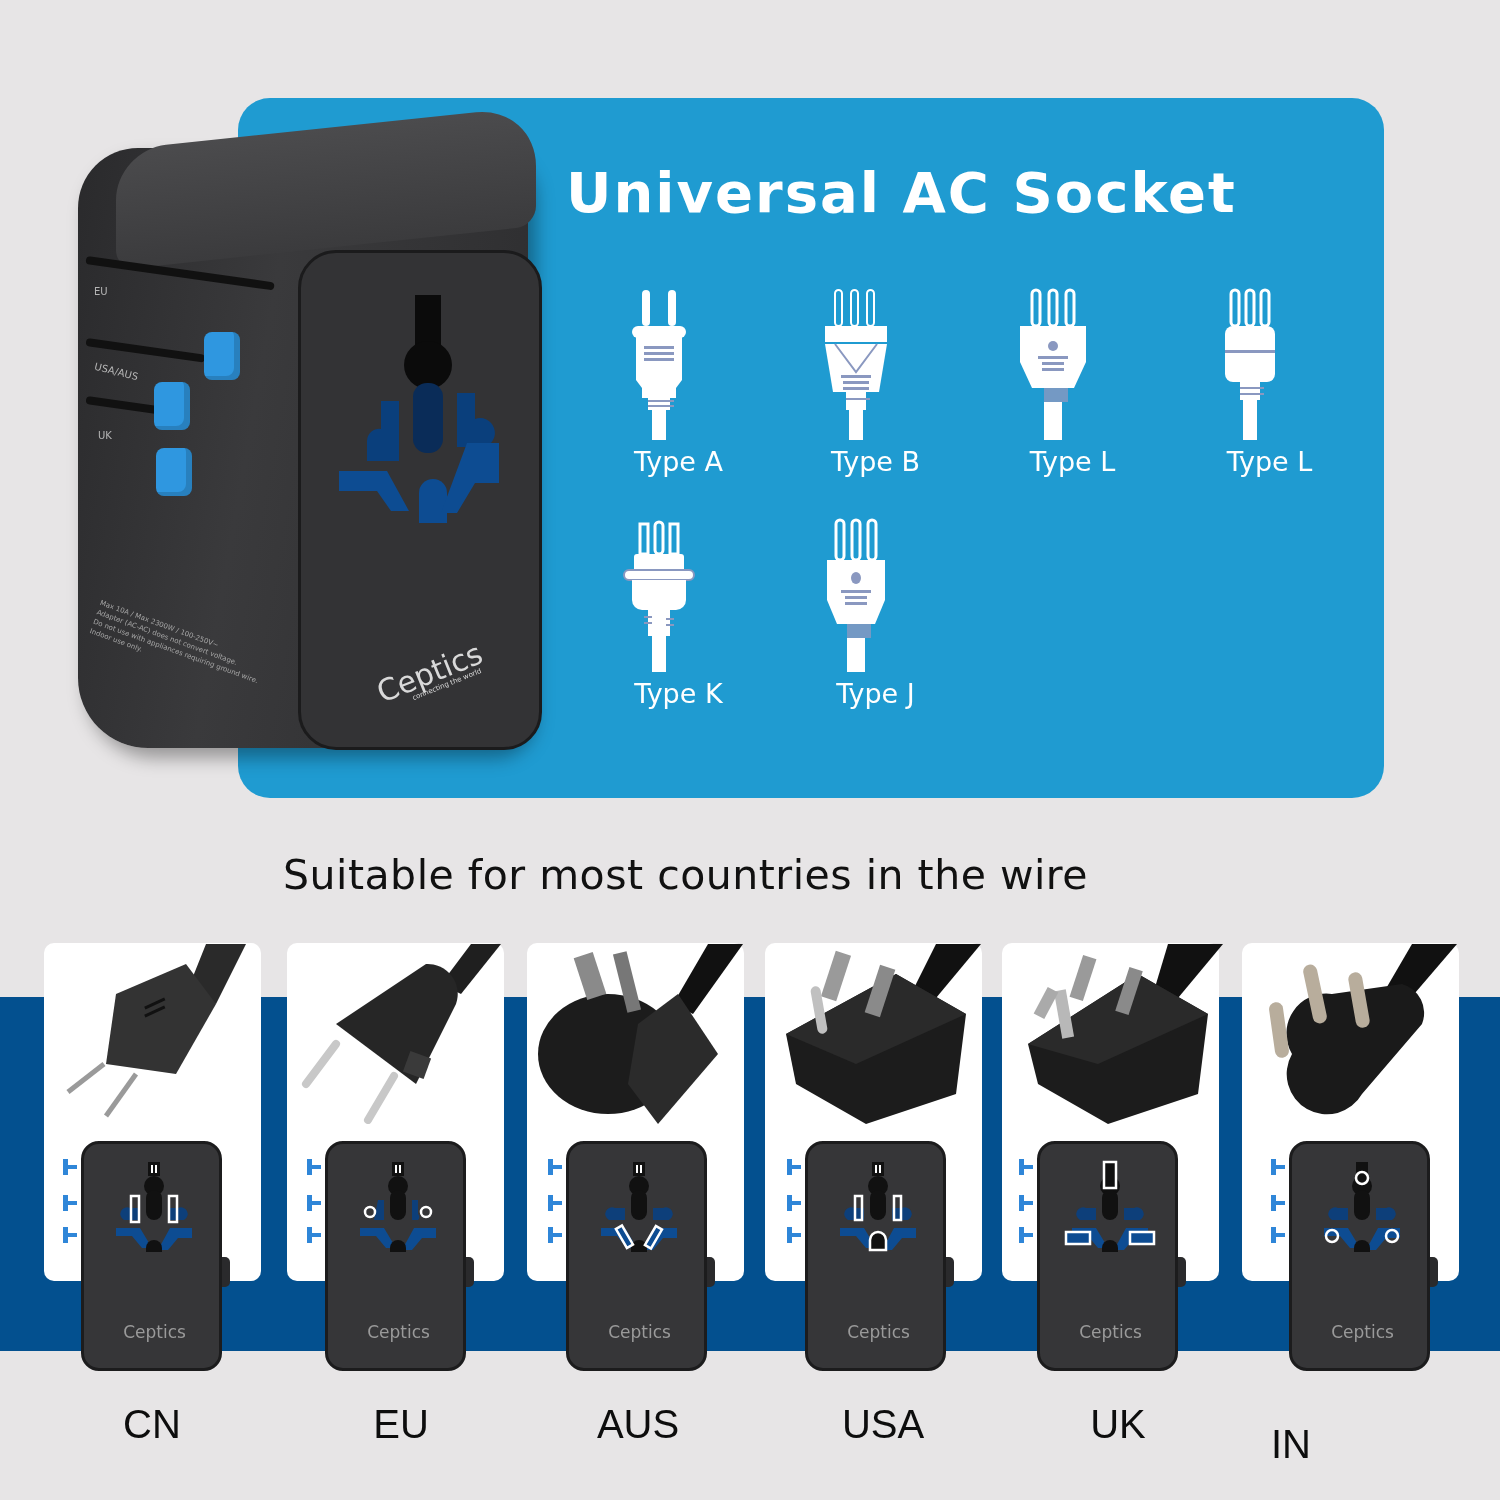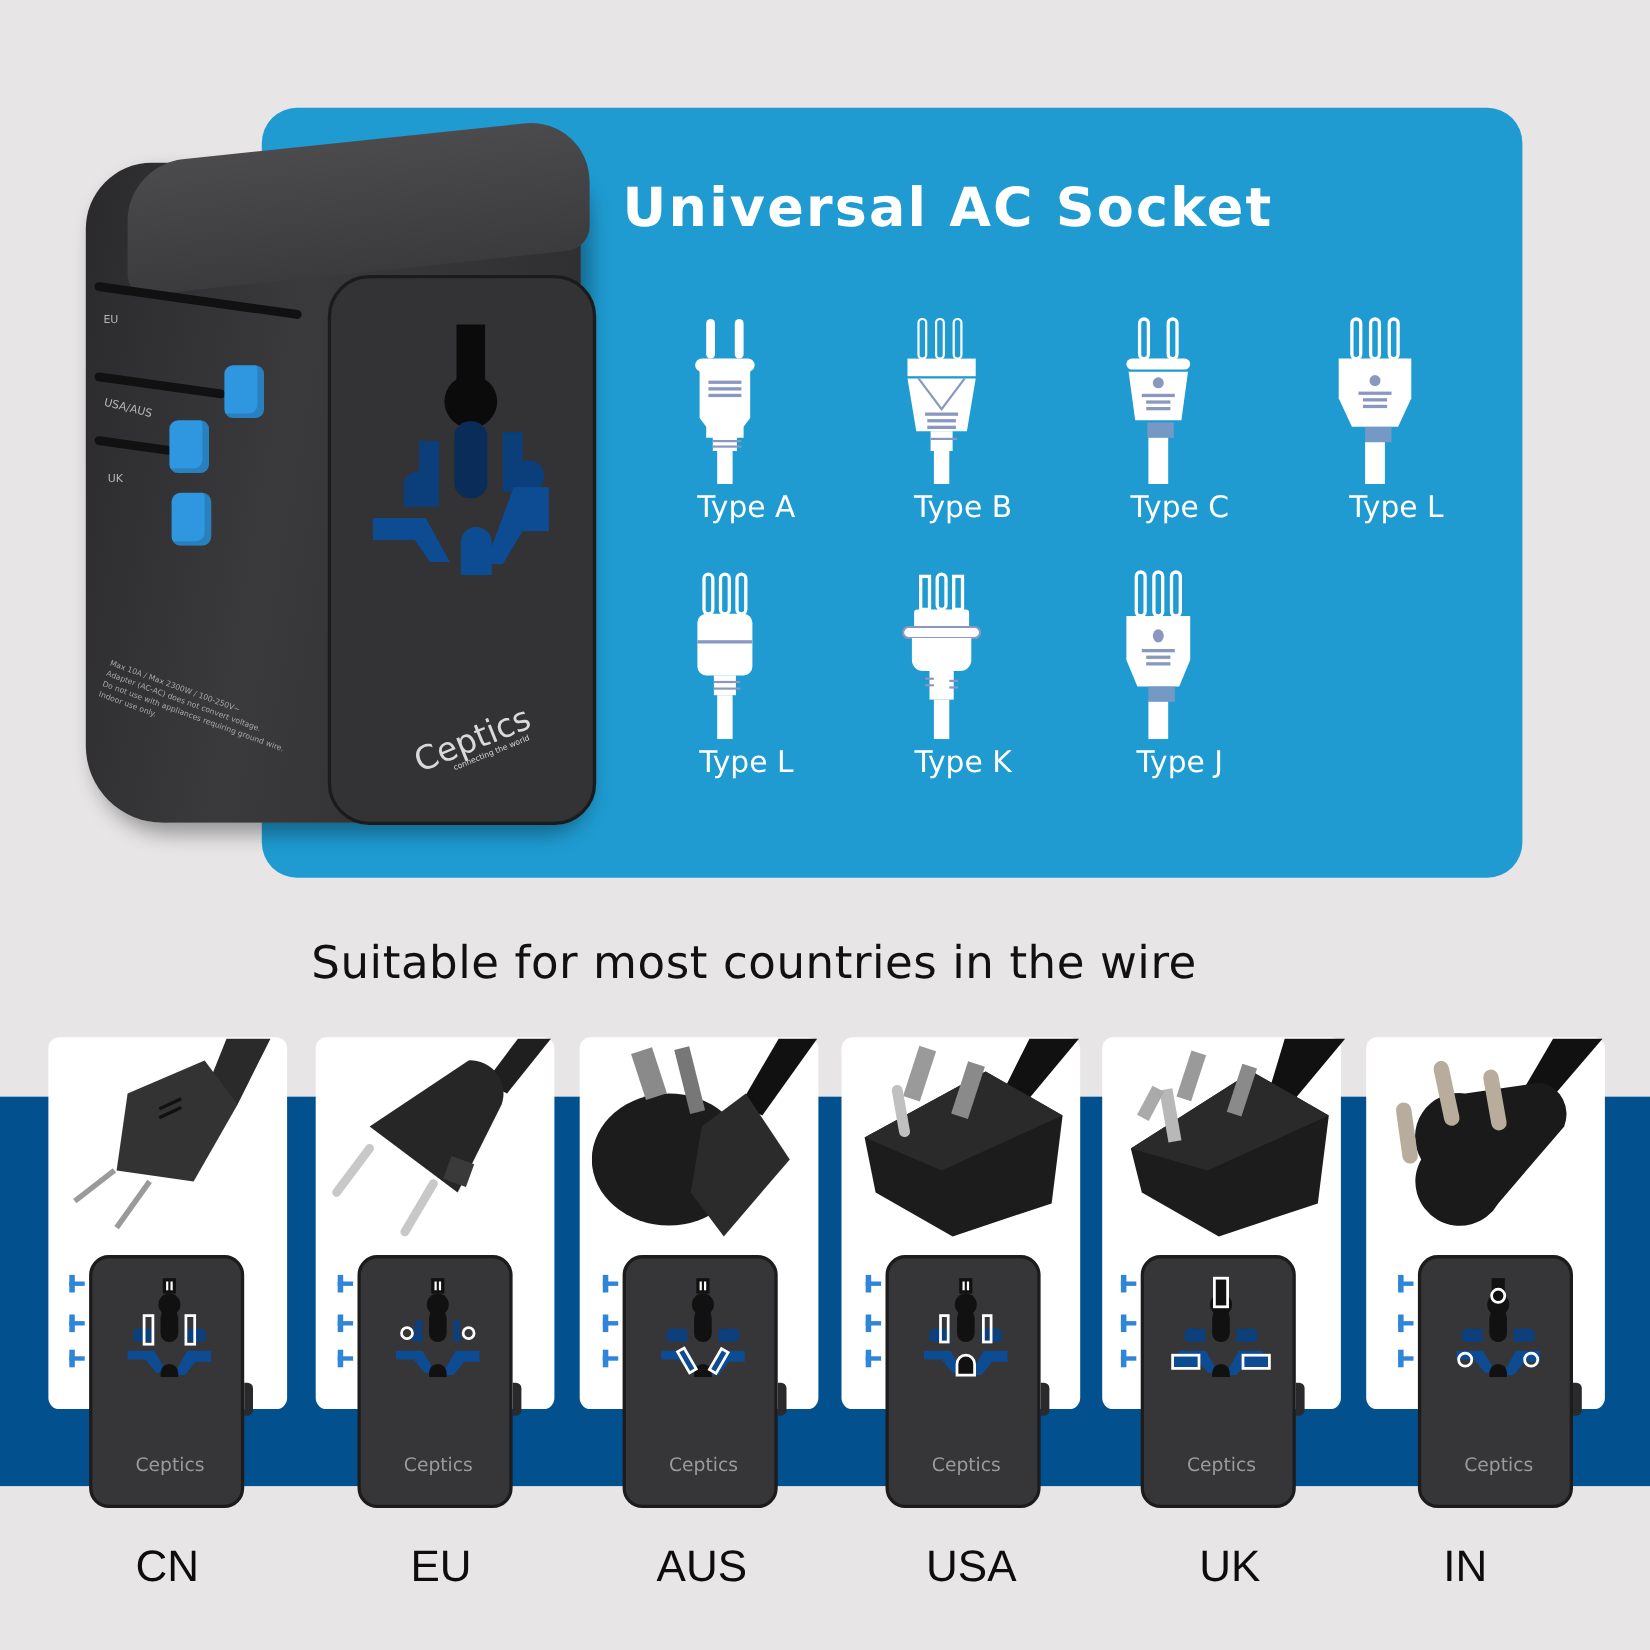--- a/index.html
+++ b/index.html
@@ -9,21 +9,21 @@
     font-family: "DejaVu Sans", sans-serif;
     position: relative;
   }
   .blue-panel {
     position: absolute; left: 238px; top: 98px; width: 1146px; height: 700px;
     background: #1f9bd1; border-radius: 32px;
   }
   .panel-title {
     position: absolute; left: 566px; top: 160px; width: 760px;
     color: #fff; font-family: "DejaVu Sans", sans-serif; font-weight: bold;
-    font-size: 49px; letter-spacing: 2px; white-space: nowrap;
+    font-size: 56px; letter-spacing: 2px; white-space: nowrap;
   }
   .plug-grid {
     position: absolute; left: 560px; top: 280px; width: 790px; height: 460px;
     display: grid; grid-template-columns: repeat(4, 197px); grid-template-rows: 232px 232px;
   }
   .plug-cell { position: relative; display: flex; flex-direction: column; align-items: center; }
   .plug-cell svg { width: 110px; height: 160px; }
   .plug-label {
     color: #fff; font-family: "DejaVu Sans", sans-serif; font-size: 27px; margin-top: 6px;
     white-space: nowrap;
@@ -164,35 +164,20 @@
       <rect x="40" y="95" width="30" height="3" fill="#8a98c0"></rect>
         <rect x="42" y="101" width="26" height="3" fill="#8a98c0"></rect>
         <rect x="42" y="107" width="26" height="3" fill="#8a98c0"></rect>
       <rect x="45" y="112" width="20" height="18" fill="#fff"></rect>
         <rect x="45" y="118" width="24" height="2" fill="#8a98c0"></rect>
       <rect x="48" y="128" width="14" height="32" fill="#fff"></rect>
     </svg>
     <div class="plug-label">Type B</div>
   </div>
 
-  <div class="plug-cell">
-    <svg viewBox="0 0 110 160">
-      <rect x="38" y="10" width="8" height="36" rx="4" fill="none" stroke="#fff" stroke-width="3"></rect>
-      <rect x="64" y="10" width="8" height="36" rx="4" fill="none" stroke="#fff" stroke-width="3"></rect>
-      <rect x="26" y="46" width="58" height="10" rx="5" fill="#fff"></rect>
-      <path d="M28 58 h54 l-6 44 h-42z" fill="#fff"></path>
-      <circle cx="55" cy="68" r="5" fill="#8a98c0"></circle>
-      <rect x="40" y="78" width="30" height="3" fill="#8a98c0"></rect>
-        <rect x="44" y="84" width="22" height="3" fill="#8a98c0"></rect>
-        <rect x="44" y="90" width="22" height="3" fill="#8a98c0"></rect>
-      <rect x="45" y="104" width="24" height="14" fill="#8a98c0" opacity="0.8"></rect>
-      <rect x="46" y="118" width="18" height="42" fill="#fff"></rect>
-    </svg>
-    <div class="plug-label">Type C</div>
-  </div>
 
   <div class="plug-cell">
     <svg viewBox="0 0 110 160">
       <rect x="34" y="10" width="8" height="36" rx="4" fill="none" stroke="#fff" stroke-width="3"></rect>
       <rect x="51" y="10" width="8" height="36" rx="4" fill="none" stroke="#fff" stroke-width="3"></rect>
       <rect x="68" y="10" width="8" height="36" rx="4" fill="none" stroke="#fff" stroke-width="3"></rect>
       <path d="M22 46 h66 v36 l-12 26 h-42 l-12 -26z" fill="#fff"></path>
       <circle cx="55" cy="66" r="5" fill="#8a98c0"></circle>
       <rect x="40" y="76" width="30" height="3" fill="#8a98c0"></rect>
         <rect x="44" y="82" width="22" height="3" fill="#8a98c0"></rect>
@@ -451,13 +436,13 @@
     <div class="mini-brand">Ceptics</div>
   </div>
   <div class="mini-side"></div>
 </div>
 
 <div class="country-label" style="left:52px;">CN</div>
 <div class="country-label" style="left:301px;">EU</div>
 <div class="country-label" style="left:538px;">AUS</div>
 <div class="country-label" style="left:783px;">USA</div>
 <div class="country-label" style="left:1018px;">UK</div>
-<div class="country-label" style="left:1232px;">IN</div>
+<div class="country-label" style="left:1191px;margin-top:20px;">IN</div>
 
 </body></html>

